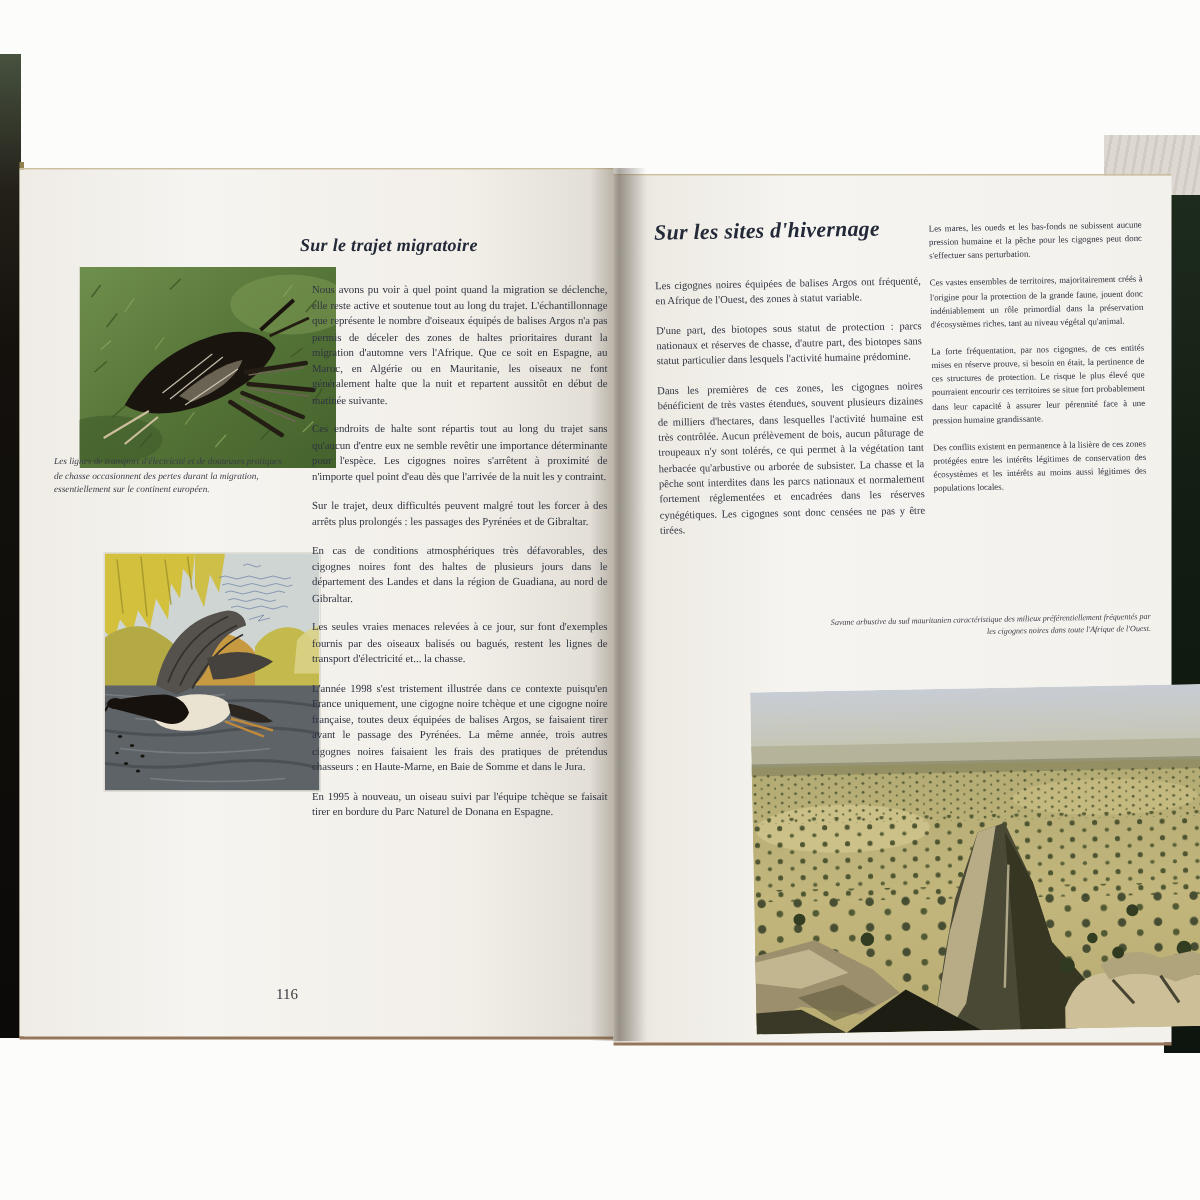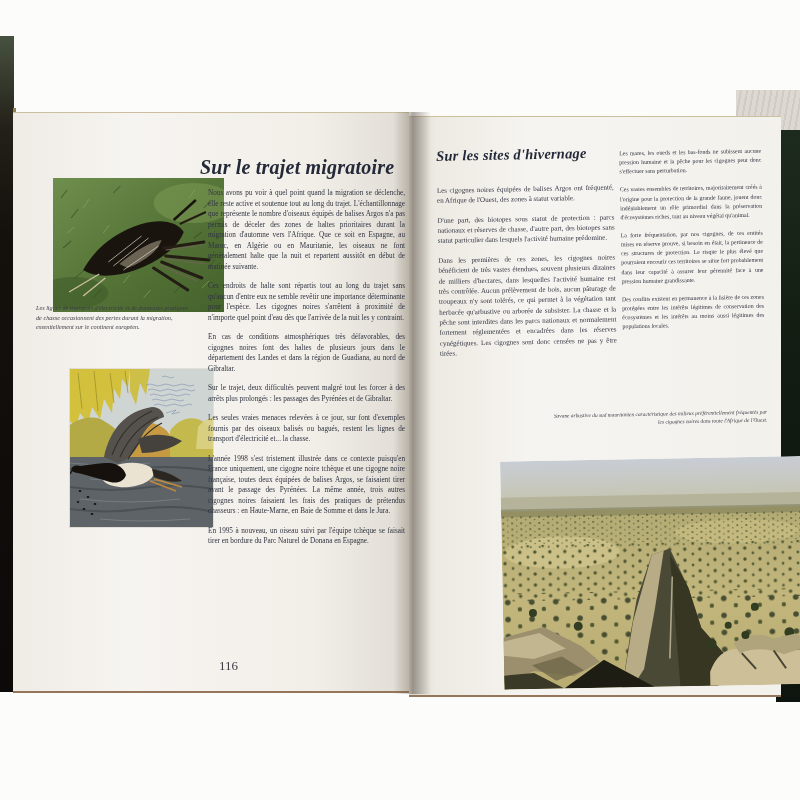--- a/index.html
+++ b/index.html
@@ -22,26 +22,26 @@
   .page{position:absolute;border-top:1px solid #cbbf9f;border-bottom:2px solid #96765a;}
   .page-left{left:13px;top:112px;width:396px;height:578px;
     background:linear-gradient(90deg,#efece6 0%,#f6f4f0 30%,#f2efe9 75%,#e1ddd5 99%);}
   .page-right{left:409px;top:116px;width:372px;height:578px;
     background:linear-gradient(90deg,#d8d4cb 0%,#edeae3 7%,#f6f4f0 32%,#f3f1ec 100%);}
   .gutter{position:absolute;left:393px;top:112px;width:38px;height:582px;
     background:linear-gradient(90deg,rgba(120,105,85,0) 0%,rgba(95,82,64,.30) 42%,rgba(58,48,38,.42) 52%,rgba(120,105,85,0) 100%);}
 
   
   .heading{font-style:italic;font-weight:bold;color:#232938;letter-spacing:.2px;}
-  .h-left{position:absolute;left:200px;top:156px;font-size:20px;}
+  .h-left{position:absolute;left:200px;top:156px;font-size:12px;}
   .body-col p{margin:0 0 9px 0;text-align:justify;color:#2f3340;}
   .col-left{position:absolute;left:208px;top:188px;width:197px;font-size:7.2px;line-height:1.46;}
   .caption{font-style:italic;color:#3c3c46;}
   .cap-left{position:absolute;left:36px;top:303px;width:152px;font-size:6.2px;line-height:1.55;}
-  .pagenum{position:absolute;left:184px;top:658px;font-size:13px;color:#3a3a40;margin-left:35px;}
+  .pagenum{position:absolute;left:184px;top:658px;font-size:10px;color:#3a3a40;}
 
   .fig{position:absolute;display:block;}
   .fig svg{display:block;width:100%;height:100%;}
   .fig-stork{left:13px;top:162px;width:171px;height:134px;}
   .fig-paint{left:30px;top:353px;width:143px;height:158px;box-shadow:0 0 0 1px rgba(120,110,90,.15);}
 
   
   .rp-content{position:absolute;left:436px;top:146px;width:326px;height:540px;
     transform:rotate(-1.1deg);transform-origin:30% 0;}
   .h-right{position:absolute;left:0;top:0;font-size:14.5px;}
@@ -189,22 +189,22 @@
           <path d="M80,112 L106,122"></path>
       </g>
     </svg>
   </figure>
 
   <div class="heading h-left">Sur le trajet migratoire</div>
 
   <div class="body-col col-left">
     <p>Nous avons pu voir à quel point quand la migration se déclenche, elle reste active et soutenue tout au long du trajet. L'échantillonnage que représente le nombre d'oiseaux équipés de balises Argos n'a pas permis de déceler des zones de haltes prioritaires durant la migration d'automne vers l'Afrique. Que ce soit en Espagne, au Maroc, en Algérie ou en Mauritanie, les oiseaux ne font généralement halte que la nuit et repartent aussitôt en début de matinée suivante.</p>
     <p>Ces endroits de halte sont répartis tout au long du trajet sans qu'aucun d'entre eux ne semble revêtir une importance déterminante pour l'espèce. Les cigognes noires s'arrêtent à proximité de n'importe quel point d'eau dès que l'arrivée de la nuit les y contraint.</p>
+    <p>Sur le trajet, deux difficultés peuvent malgré tout les forcer à des arrêts plus prolongés : les passages des Pyrénées et de Gibraltar.</p>
     <p>En cas de conditions atmosphériques très défavorables, des cigognes noires font des haltes de plusieurs jours dans le département des Landes et dans la région de Guadiana, au nord de Gibraltar.</p>
-    <p>Sur le trajet, deux difficultés peuvent malgré tout les forcer à des arrêts plus prolongés : les passages des Pyrénées et de Gibraltar.</p>
     <p>Les seules vraies menaces relevées à ce jour, sur font d'exemples fournis par des oiseaux balisés ou bagués, restent les lignes de transport d'électricité et... la chasse.</p>
     <p>L'année 1998 s'est tristement illustrée dans ce contexte puisqu'en France uniquement, une cigogne noire tchèque et une cigogne noire française, toutes deux équipées de balises Argos, se faisaient tirer avant le passage des Pyrénées. La même année, trois autres cigognes noires faisaient les frais des pratiques de prétendus chasseurs : en Haute-Marne, en Baie de Somme et dans le Jura.</p>
     <p>En 1995 à nouveau, un oiseau suivi par l'équipe tchèque se faisait tirer en bordure du Parc Naturel de Donana en Espagne.</p>
   </div>
 
   <div class="pagenum">116</div>
 
   <div class="rp-content">
     <div class="heading h-right">Sur les sites d'hivernage</div>
 

